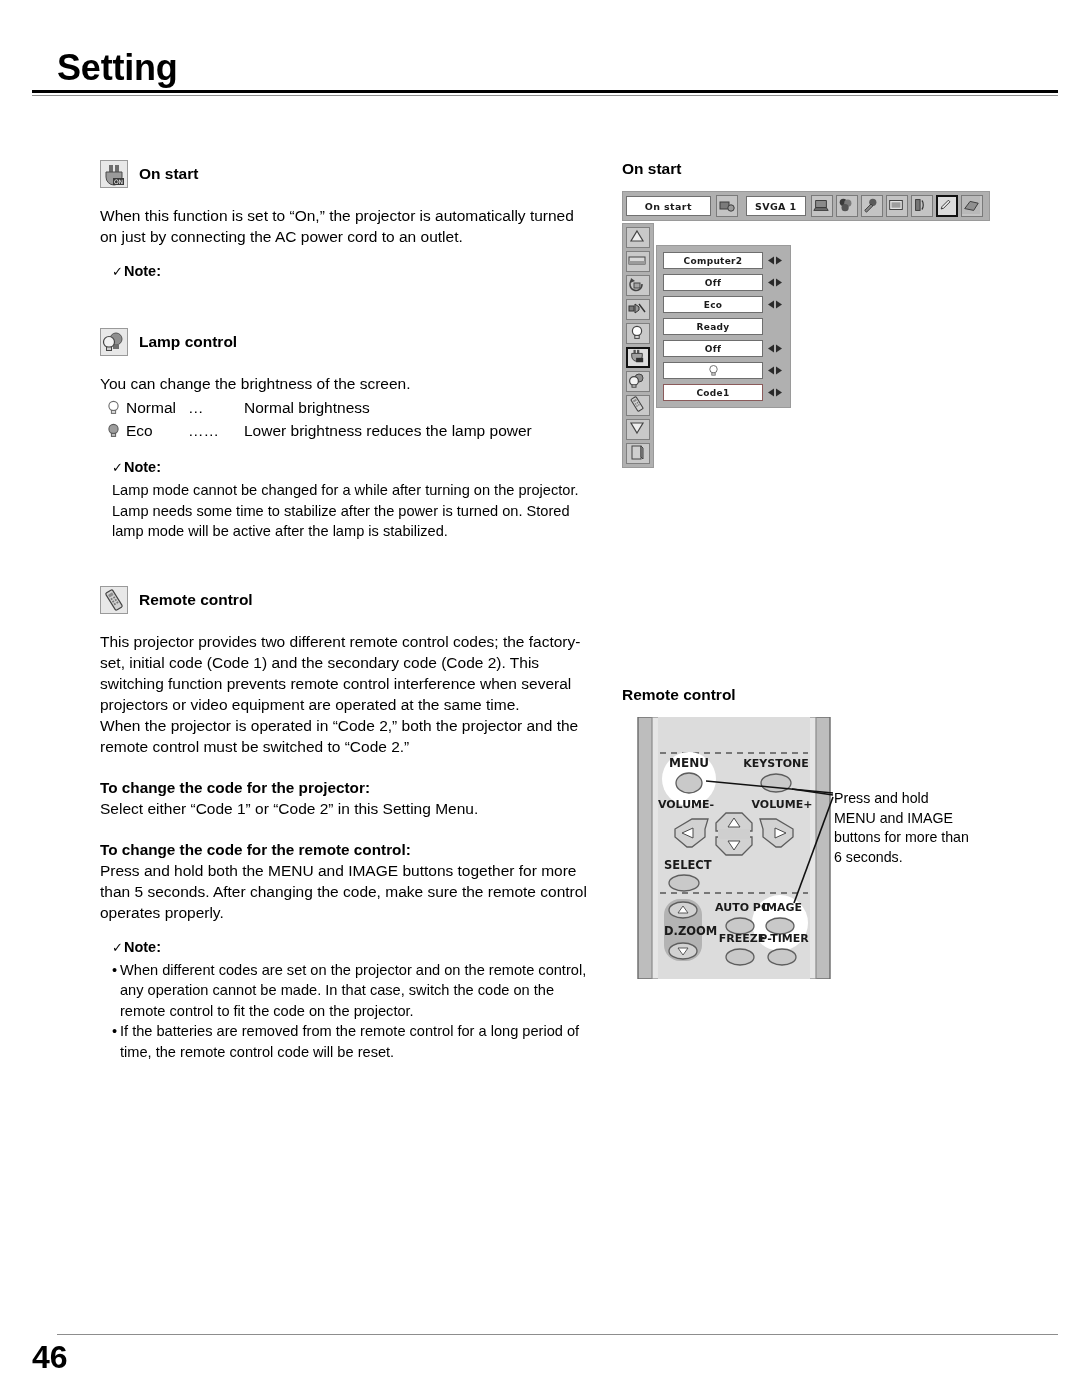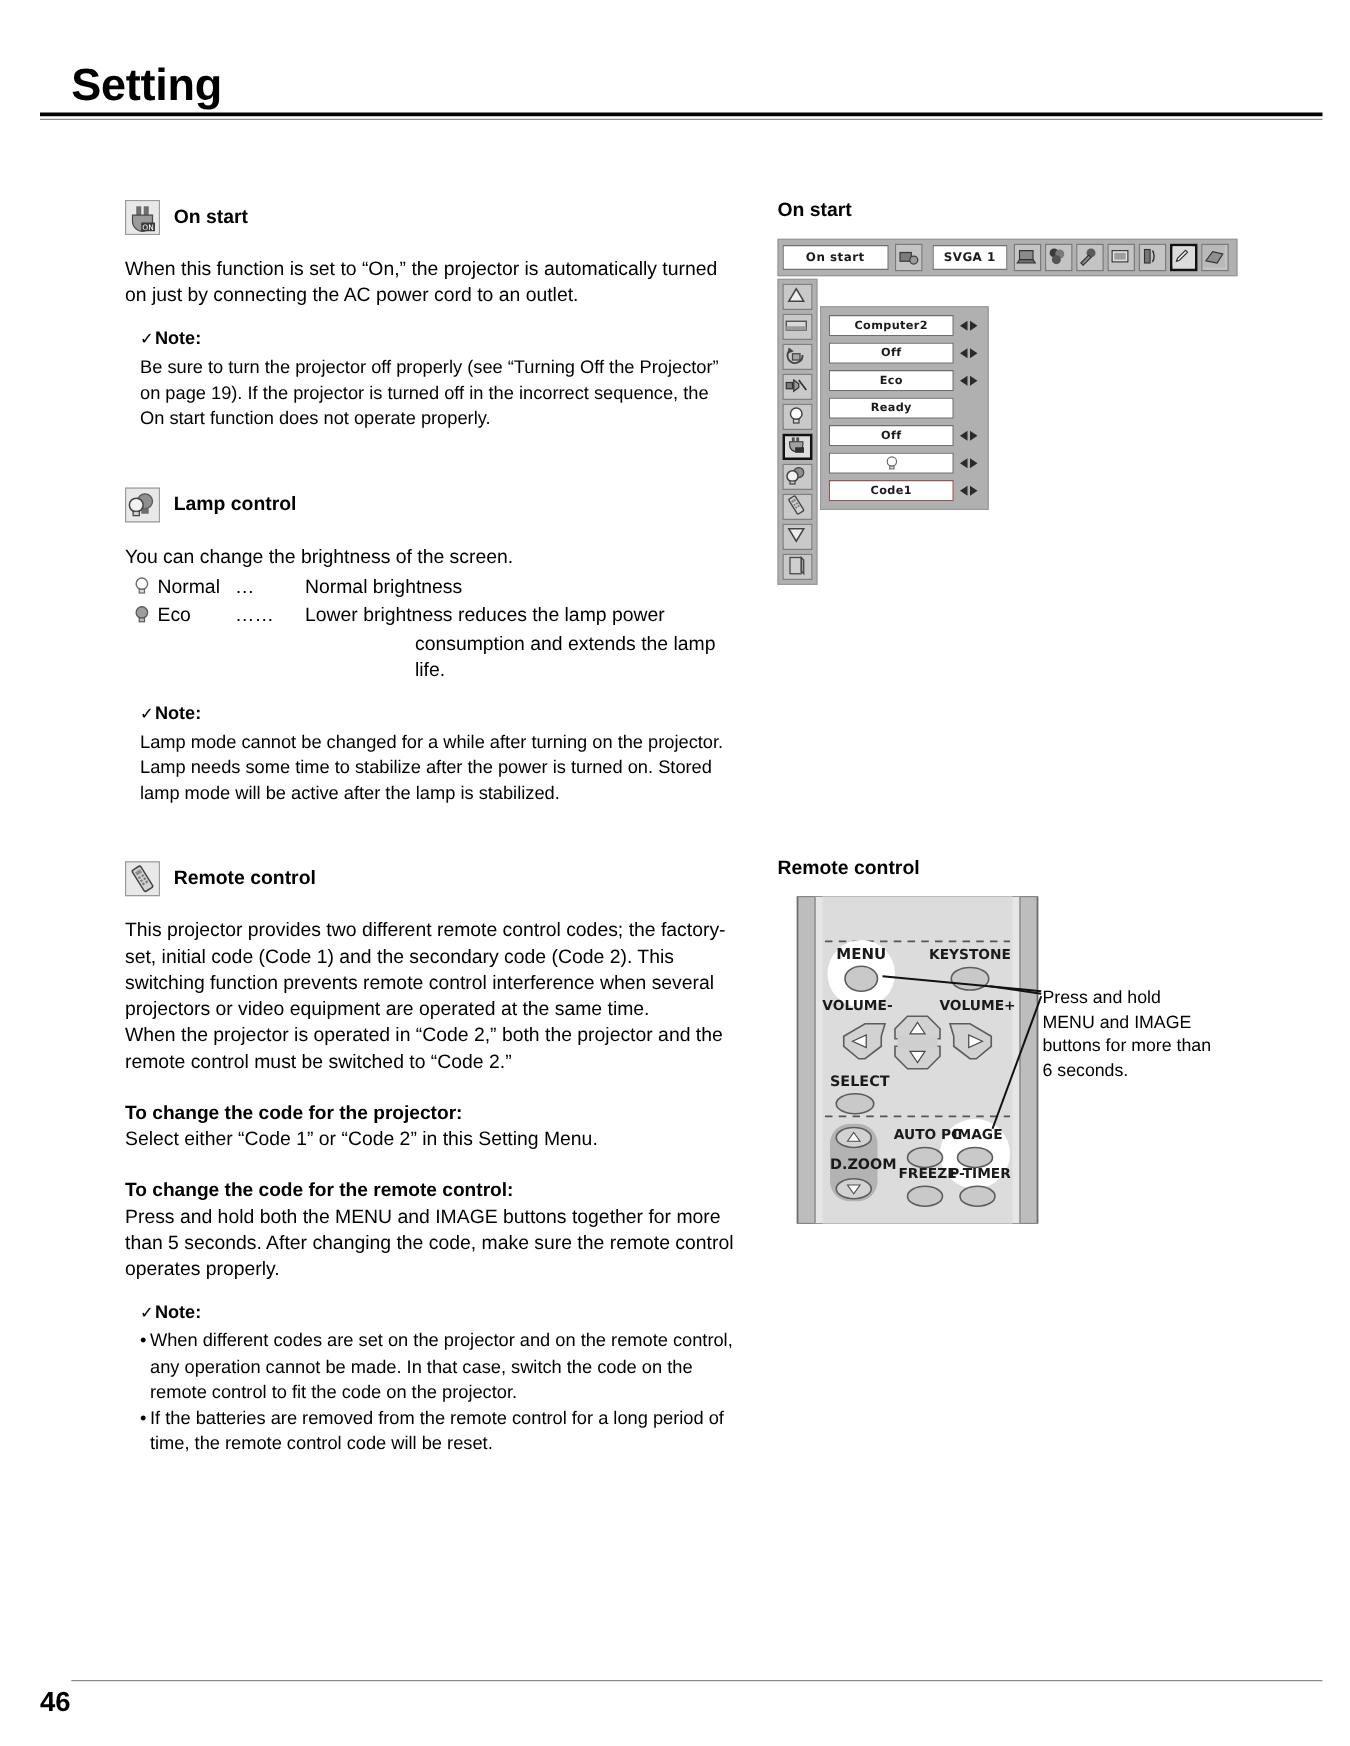--- a/index.html
+++ b/index.html
@@ -117,21 +117,21 @@
   .remote-wrap{position:relative;width:400px;height:265px;}
   .remote-fig{position:absolute;left:12px;top:0;}
   .callout{
     position:absolute;left:212px;top:72px;width:135px;
     font-size:14.2px;line-height:19.5px;font-family:"Liberation Sans",sans-serif;
   }
 
   
   #footer{position:absolute;left:0;bottom:24px;width:1080px;}
   #footer .frule{height:1.5px;background:#8d8d8d;margin-left:57px;margin-right:22px;}
-  #footer .pnum{font-size:22px;font-weight:bold;padding-left:32px;margin-top:6px;line-height:1;}
+  #footer .pnum{font-size:32px;font-weight:bold;padding-left:32px;margin-top:6px;line-height:1;}
 </style>
 </head>
 <body>
 
 <div id="page-header">
   <div class="title">Setting</div>
   <div class="rule-thick"></div>
   <div class="rule-thin"></div>
 </div>
 
@@ -147,21 +147,20 @@
         <rect x="12" y="17" width="11" height="7" fill="#3a3a3a"></rect>
         <text x="17.5" y="23" font-size="6" fill="#fff" text-anchor="middle" font-family="DejaVu Sans">ON</text>
       </svg>
     </span>
     <span class="label">On start</span>
   </div>
   <div class="btext">When this function is set to “On,” the projector is automatically turned on just by connecting the AC power cord to an outlet.</div>
   <div class="note-head">
     <span class="chk">✓</span><span>Note:</span>
   </div>
-  <div class="note-body">Be sure to turn the projector off properly (see “Turning Off the Projector” on page 19). If the projector is turned off in the incorrect sequence, the On start function does not operate properly.</div>
 
   <div class="gap-l"></div>
 
   <div class="sec-head">
     <span class="icon-box">
       <svg width="26" height="26" viewBox="0 0 26 26">
         <rect x="0" y="0" width="26" height="26" fill="#e8e8e8"></rect>
         <circle cx="15" cy="10" r="6" fill="#8f8f8f" stroke="#555" stroke-width="1"></circle>
         <rect x="12" y="16" width="6" height="4" fill="#6e6e6e"></rect>
         <circle cx="8" cy="13" r="5.5" fill="#f2f2f2" stroke="#444" stroke-width="1.2"></circle>
@@ -187,21 +186,20 @@
       <span class="bulb">
         <svg width="13" height="15" viewBox="0 0 13 15">
           <circle cx="6.5" cy="6" r="4.6" fill="#9d9d9d" stroke="#5a5a5a" stroke-width="1.1"></circle>
           <rect x="4.4" y="10.4" width="4.2" height="3" fill="#bdbdbd" stroke="#5a5a5a" stroke-width="1"></rect>
         </svg>
       </span>
       <span class="name">Eco</span>
       <span class="dots">……</span>
       <span>Lower brightness reduces the lamp power</span>
     </div>
-    <div class="lamp-cont">consumption and extends the lamp life.</div>
   </div>
   <div class="note-head">
     <span class="chk">✓</span><span>Note:</span>
   </div>
   <div class="note-body">Lamp mode cannot be changed for a while after turning on the projector. Lamp needs some time to stabilize after the power is turned on. Stored lamp mode will be active after the lamp is stabilized.</div>
 
   <div class="gap-l"></div>
 
   <div class="sec-head">
     <span class="icon-box">

